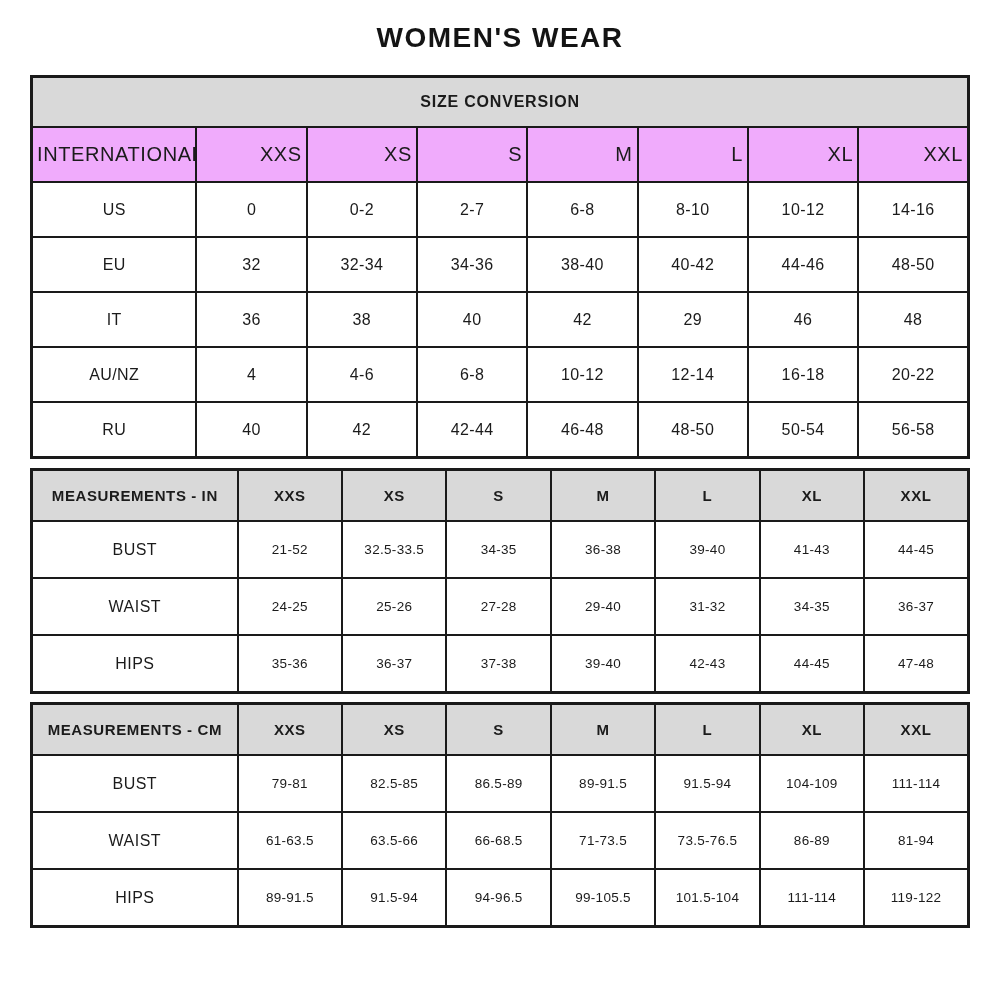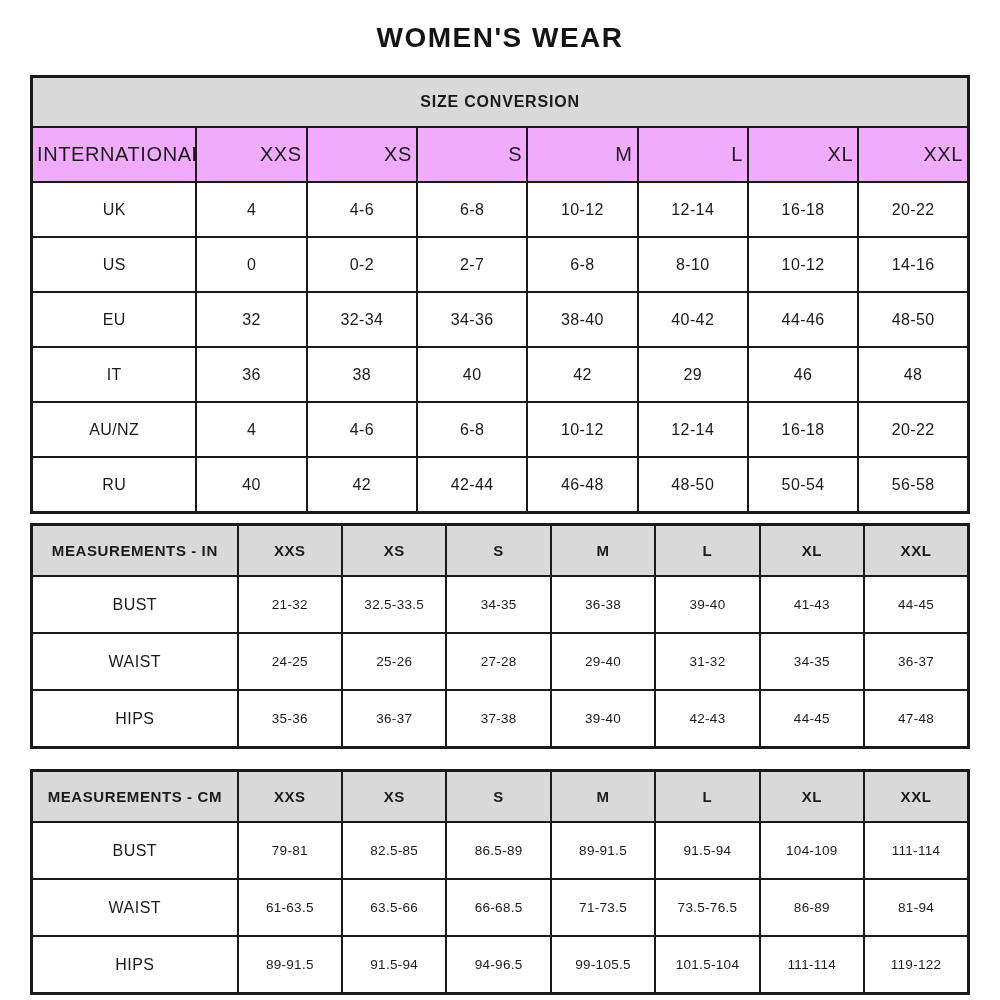--- a/index.html
+++ b/index.html
@@ -54,21 +54,21 @@
     height: 53px;
     letter-spacing: 0.6px;
     text-align: right;
   }
   .t1 tbody td {
     font-size: 16px;
     height: 53px;
     letter-spacing: 0.4px;
   }
   
-  .tm { margin-bottom: 20px; }
+  .tm { margin-bottom: 8px; }
   .tm col.label-col { width: 22%; }
   .tm thead th {
     background: #d9d9d9;
     font-weight: bold;
     font-size: 15px;
     height: 49px;
     letter-spacing: 0.6px;
   }
   .tm tbody td {
     font-size: 13.5px;
@@ -102,30 +102,20 @@
           <th>XS</th>
           <th>S</th>
           <th>M</th>
           <th>L</th>
           <th>XL</th>
           <th>XXL</th>
         </tr>
     </thead>
     <tbody>
         <tr>
-          <td class="row-label">UK</td>
-          <td>4</td>
-          <td>4-6</td>
-          <td>6-8</td>
-          <td>10-12</td>
-          <td>12-14</td>
-          <td>16-18</td>
-          <td>20-22</td>
-        </tr>
-        <tr>
           <td class="row-label">US</td>
           <td>0</td>
           <td>0-2</td>
           <td>2-7</td>
           <td>6-8</td>
           <td>8-10</td>
           <td>10-12</td>
           <td>14-16</td>
         </tr>
         <tr>
@@ -184,21 +174,21 @@
           <th>S</th>
           <th>M</th>
           <th>L</th>
           <th>XL</th>
           <th>XXL</th>
         </tr>
     </thead>
     <tbody>
         <tr>
           <td class="row-label">BUST</td>
-          <td>21-32</td>
+          <td>21-52</td>
           <td>32.5-33.5</td>
           <td>34-35</td>
           <td>36-38</td>
           <td>39-40</td>
           <td>41-43</td>
           <td>44-45</td>
         </tr>
         <tr>
           <td class="row-label">WAIST</td>
           <td>24-25</td>

